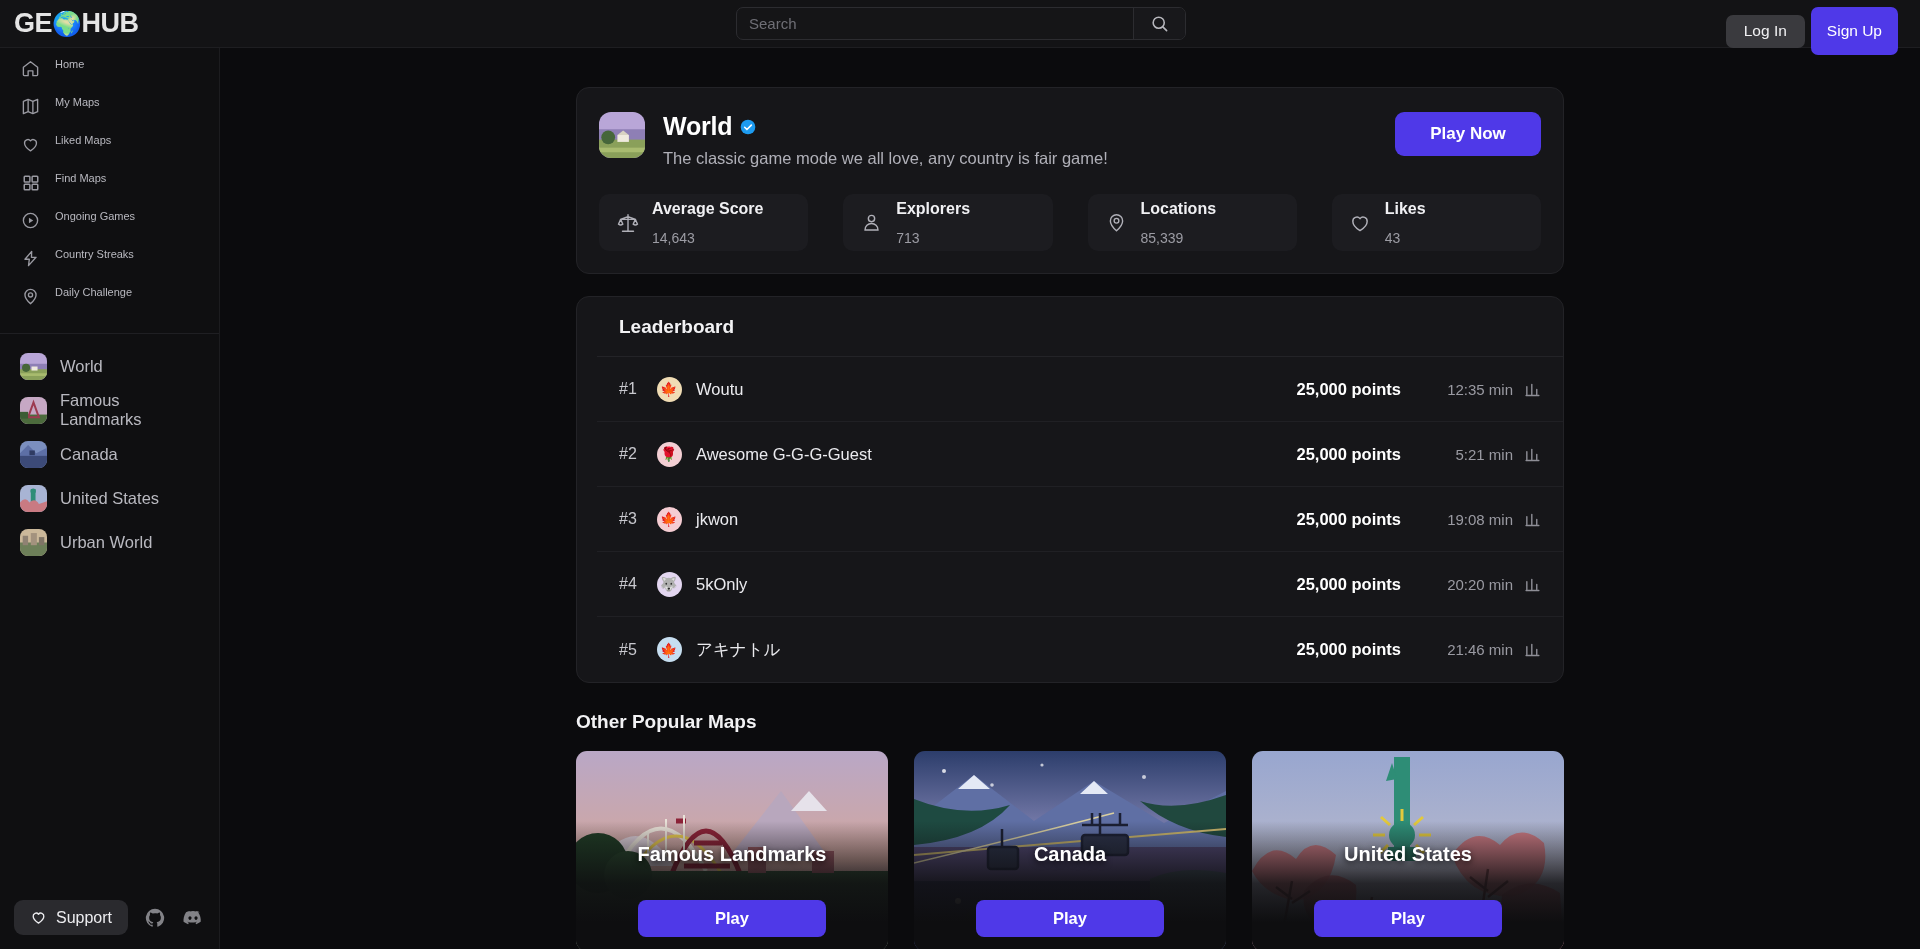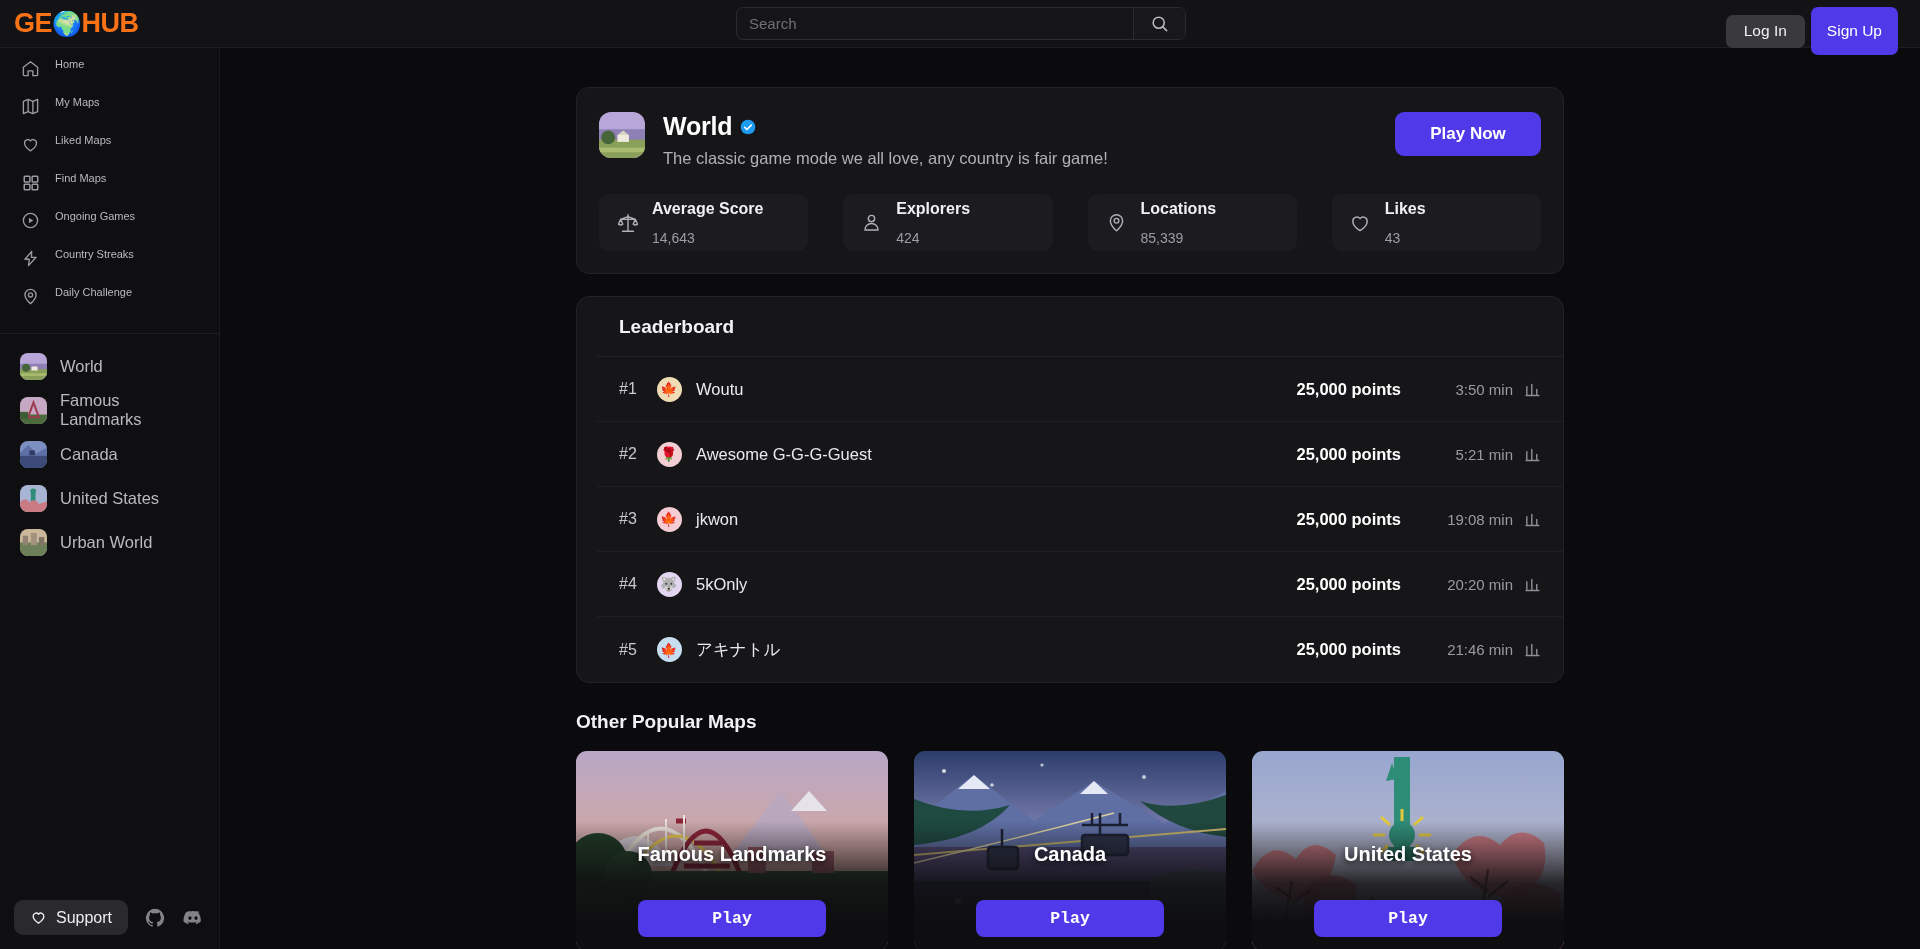--- a/index.html
+++ b/index.html
@@ -14,21 +14,21 @@
 
   
   .topbar{
     position:absolute; top:0; left:0; width:1920px; height:48px;
     background:#131315; display:flex; align-items:center;
     border-bottom:1px solid #1e1e21; z-index:5;
   }
   .logo{
     display:flex; align-items:center; gap:0px;
     font-size:27px; font-weight:800; letter-spacing:-0.5px;
-    color:#f97316; padding-left:14px; width:220px;
+    color:#e5e5e5; padding-left:14px; width:220px;
   }
   .logo .globe{ font-size:24px; line-height:1; margin:0 0px; }
   .search-wrap{
     position:absolute; left:736px; top:7px; width:450px; height:33px;
     display:flex; align-items:stretch;
     border:1px solid #2c2c30; border-radius:7px; background:#151517;
     overflow:hidden;
   }
   .search-input{
     flex:1; background:transparent; border:none; outline:none;
@@ -151,21 +151,21 @@
     background:linear-gradient(to bottom, rgba(14,14,16,0) 0%, rgba(14,14,16,.86) 48%, #0e0e10 78%);
   }
   .card-name{
     position:absolute; left:0; right:0; top:92px; text-align:center;
     font-size:20px; font-weight:800; color:#ffffff; text-shadow:0 2px 6px rgba(0,0,0,.8);
   }
   .card-play{
     position:absolute; left:62px; bottom:14px; width:188px; height:37px;
     background:#4f39e8; color:#fff; border:none; border-radius:8px;
     font-size:16.5px; font-weight:600; cursor:pointer;
-    font-family:Liberation Mono, monospace;
+    font-family:Liberation Sans, sans-serif;
   }
 </style>
 </head>
 <body>
 
 <div class="topbar">
   <div class="logo">
     <span>GE</span>
       <span class="globe">🌍</span>
       <span>HUB</span>
@@ -392,21 +392,21 @@
       </div>
       <div class="stat">
         <span class="stat-icon">
           <svg width="21" height="21" viewBox="0 0 24 24" fill="none" stroke="#b0b0b8" stroke-width="1.6">
             <circle cx="12" cy="7.5" r="3.6"></circle>
                 <path d="M4.6 20.5a7.4 7.4 0 0 1 14.8 0z"></path>
           </svg>
         </span>
         <div>
           <div class="stat-label">Explorers</div>
-          <div class="stat-value">424</div>
+          <div class="stat-value">713</div>
         </div>
       </div>
       <div class="stat">
         <span class="stat-icon">
           <svg width="21" height="21" viewBox="0 0 24 24" fill="none" stroke="#b0b0b8" stroke-width="1.6">
             <path d="M12 21.5s7-6.3 7-11.3a7 7 0 1 0-14 0c0 5 7 11.3 7 11.3z"></path>
                 <circle cx="12" cy="10" r="2.7"></circle>
           </svg>
         </span>
         <div>
@@ -430,21 +430,21 @@
 
   <div class="panel lb">
     <div class="lb-head">Leaderboard</div>
 
     <div class="lb-row">
       <span class="lb-rank">#1</span>
       <span class="lb-avatar" style="background:#f0dcb4">🍁</span>
       <span class="lb-name">Woutu</span>
       <span class="lb-fill"></span>
       <span class="lb-points">25,000 points</span>
-      <span class="lb-time">3:50 min</span>
+      <span class="lb-time">12:35 min</span>
       <span class="lb-chart">
         <svg width="17" height="17" viewBox="0 0 24 24" fill="none" stroke="#8e8e96" stroke-width="2" stroke-linecap="round">
           <path d="M4 19V8"></path>
               <path d="M11 19V5"></path>
               <path d="M18 19v-7"></path>
               <path d="M3 20.5h18"></path>
         </svg>
       </span>
     </div>
 

